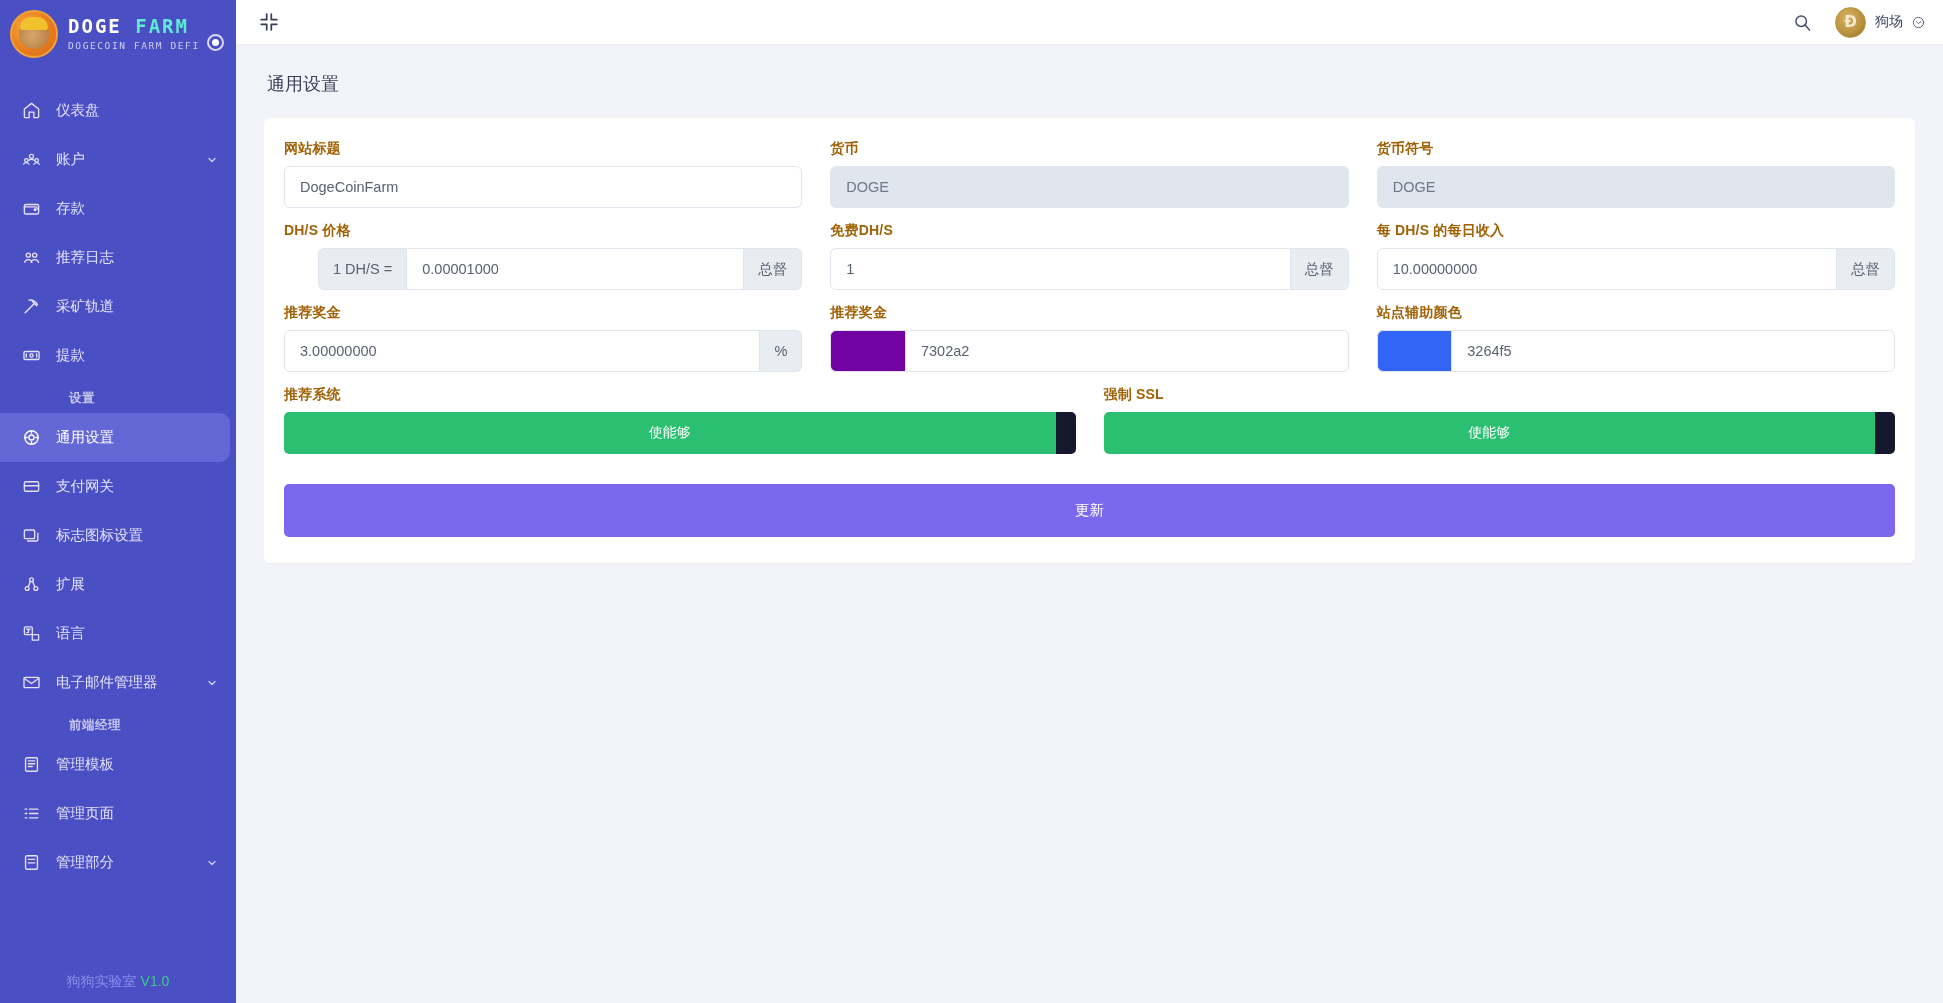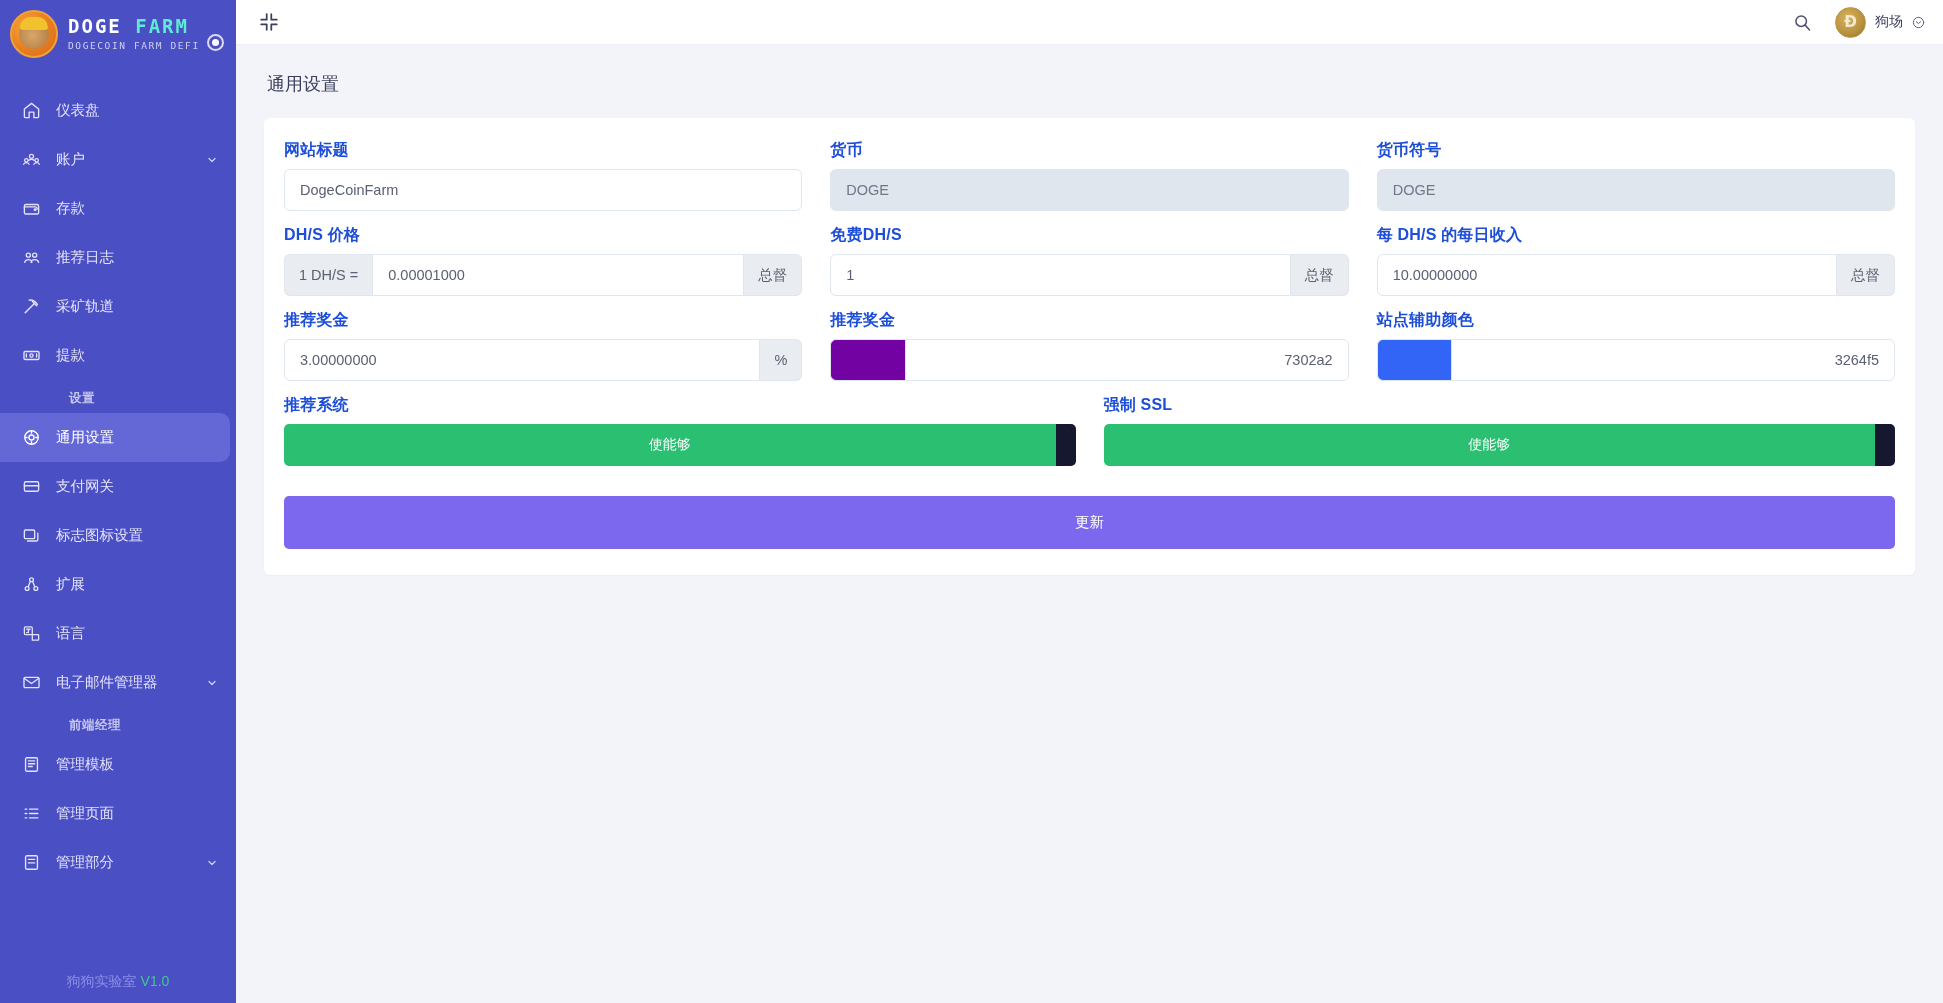--- a/index.html
+++ b/index.html
@@ -168,23 +168,23 @@
     box-shadow: 0 1px 2px rgba(0,0,0,.035);
   }
   .row {
     display: flex;
     gap: 28px;
     margin-bottom: 14px;
   }
   .field { flex: 1 1 0; min-width: 0; }
   .field-label {
     display: block;
-    font-size: 16px;
+    font-size: 14px;
     font-weight: 700;
-    color: #1d4ed8;
+    color: #a16207;
     margin-bottom: 8px;
     letter-spacing: .2px;
   }
   .input {
     width: 100%;
     height: 42px;
     border: 1px solid #e0e6ed;
     border-radius: 6px;
     background: #ffffff;
     padding: 0 15px;
@@ -204,35 +204,35 @@
     display: flex; align-items: center; justify-content: center;
     height: 42px;
     padding: 0 14px;
     background: #e9ecf1;
     border: 1px solid #e0e6ed;
     color: #5a6172;
     font-size: 14.5px;
     white-space: nowrap;
     cursor: pointer;
   }
-  .input-group .addon.left { border-radius: 6px 0 0 6px; border-right: none; }
+  .input-group .addon.left { border-radius: 6px 0 0 6px; border-right: none; margin-left: 34px; }
   .input-group .addon.right { border-radius: 0 6px 6px 0; border-left: none; }
   .input-group .input.mid { border-radius: 0; }
   .input-group .input.lrad { border-radius: 6px 0 0 6px; }
 
   .color-group { display: flex; width: 100%; }
   .swatch {
     width: 88px;
     height: 42px;
     border-radius: 6px 0 0 6px;
     border: 1px solid #e0e6ed;
     border-right: none;
     cursor: pointer;
   }
-  .color-group .input { border-radius: 0 6px 6px 0; text-align: right; }
+  .color-group .input { border-radius: 0 6px 6px 0; }
 
   .toggle-wrap {
     display: flex;
     width: 100%;
     height: 42px;
     border-radius: 5px;
     overflow: hidden;
     cursor: pointer;
   }
   .toggle-track {

